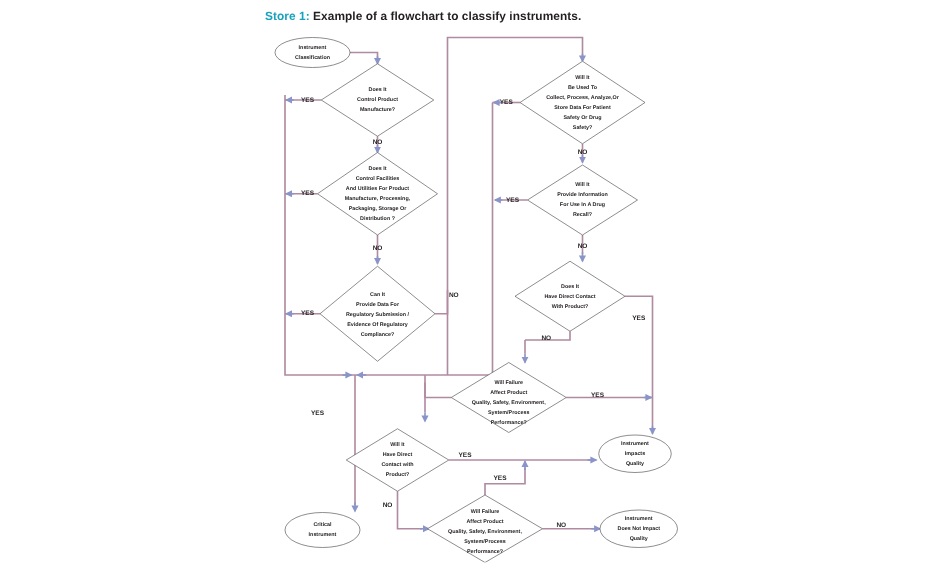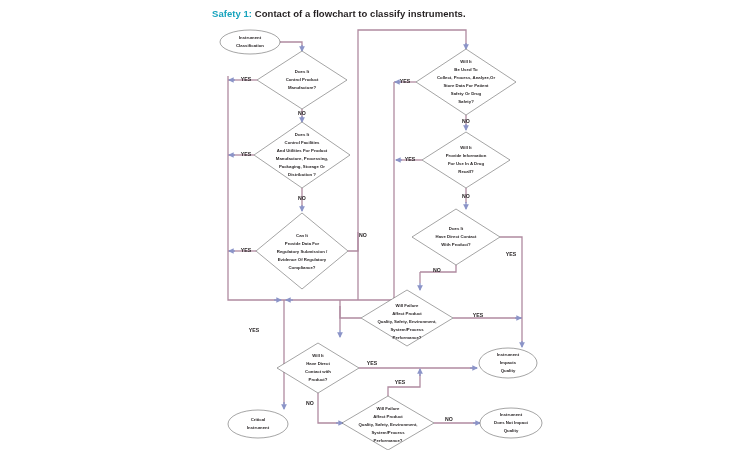--- a/index.html
+++ b/index.html
@@ -72,22 +72,22 @@
     stroke: #8b94c8;
     stroke-width: 1.3;
   }
 </style>
 </head>
 <body>
 
 <div id="figure-root">
 
   <div class="fig-title">
-    <span class="lbl">Safety 1:</span>
-    <span>Contact of a flowchart to classify instruments.</span>
+    <span class="lbl">Store 1:</span>
+    <span>Example of a flowchart to classify instruments.</span>
   </div>
 
   <svg class="flow" viewBox="0 0 750 450">
     <defs>
       <marker id="arrB" markerWidth="5" markerHeight="5" refX="3.6" refY="2.2" orient="auto">
         <path d="M0,0 L4.4,2.2 L0,4.4 z" fill="#8b94c8"></path>
       </marker>
     </defs>
 
     <g>

